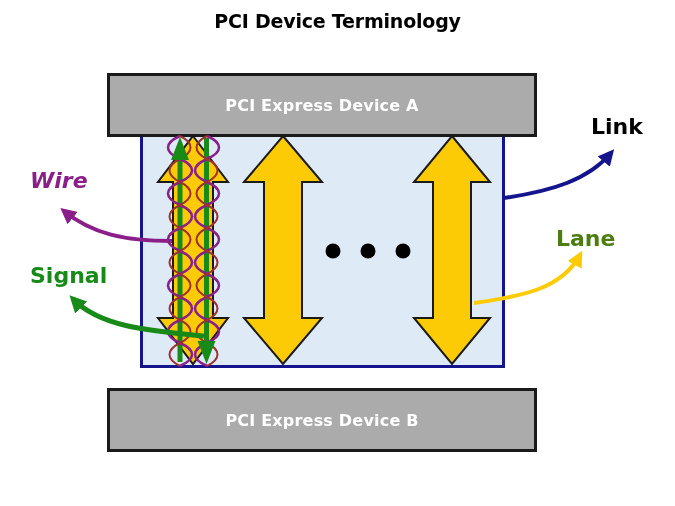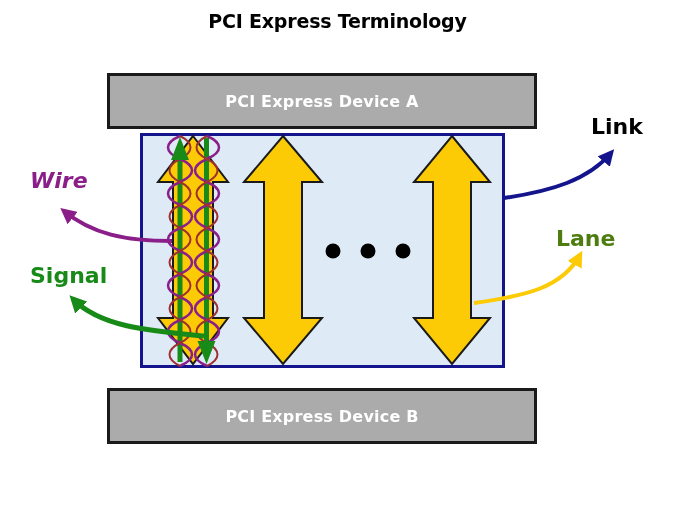--- a/index.html
+++ b/index.html
@@ -1,40 +1,40 @@
 <!DOCTYPE html>
 <html><head>
 <meta charset="utf-8">
 <style>
   html,body{margin:0;padding:0;}
   body{font-family:"DejaVu Sans","Liberation Sans",sans-serif;background:#fff;}
   .stage{position:relative;width:675px;height:506px;background:#ffffff;overflow:hidden;}
   .title{position:absolute;left:0;top:10px;width:675px;text-align:center;
          font-size:19px;font-weight:bold;color:#000;letter-spacing:-0.2px;}
-  .device-box{position:absolute;left:107px;width:430px;height:56px;box-sizing:border-box;
+  .device-box{position:absolute;left:107px;width:430px;height:64px;box-sizing:border-box;
               background:#ABABAB;border:3px solid #1a1a1a;display:flex;align-items:center;
               justify-content:center;z-index:2;}
   .device-box.top{top:73px;}
   .device-box.bottom{top:368px;margin-top:20px;}
   .device-label{color:#ffffff;font-weight:bold;font-size:16px;letter-spacing:0.2px;}
   .link-rect{position:absolute;left:140px;top:133px;width:365px;height:235px;box-sizing:border-box;
              background:#DEEBF7;border:3px solid #14148C;z-index:1;}
   svg.overlay{position:absolute;left:0;top:0;z-index:3;}
   .side-label{position:absolute;font-size:22px;font-weight:bold;z-index:4;white-space:nowrap;}
   .lbl-wire{left:30px;top:168px;color:#8A1F8A;font-style:italic;}
   .lbl-signal{left:30px;top:263px;color:#178A17;}
   .lbl-link{left:591px;top:114px;color:#000000;}
   .lbl-lane{left:556px;top:226px;color:#4d7c0f;}
 </style>
 </head>
 <body>
 
 <div class="stage">
 
-  <div class="title">PCI Express Terminology</div>
+  <div class="title">PCI Device Terminology</div>
 
   <div class="link-rect"></div>
 
   <div class="device-box top">
     <span class="device-label">PCI Express Device A</span>
   </div>
 
   <div class="device-box bottom">
     <span class="device-label">PCI Express Device B</span>
   </div>

